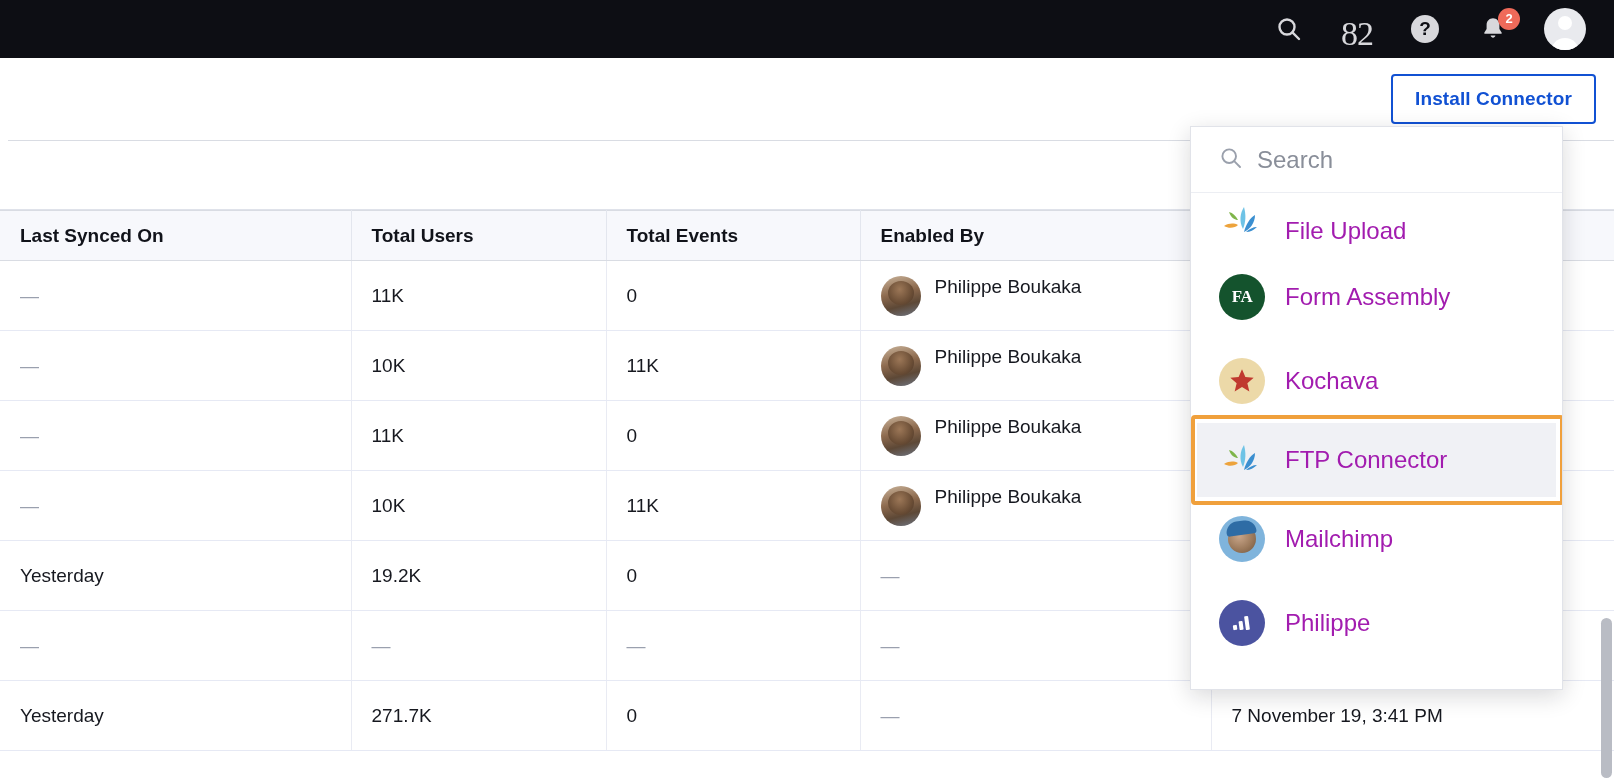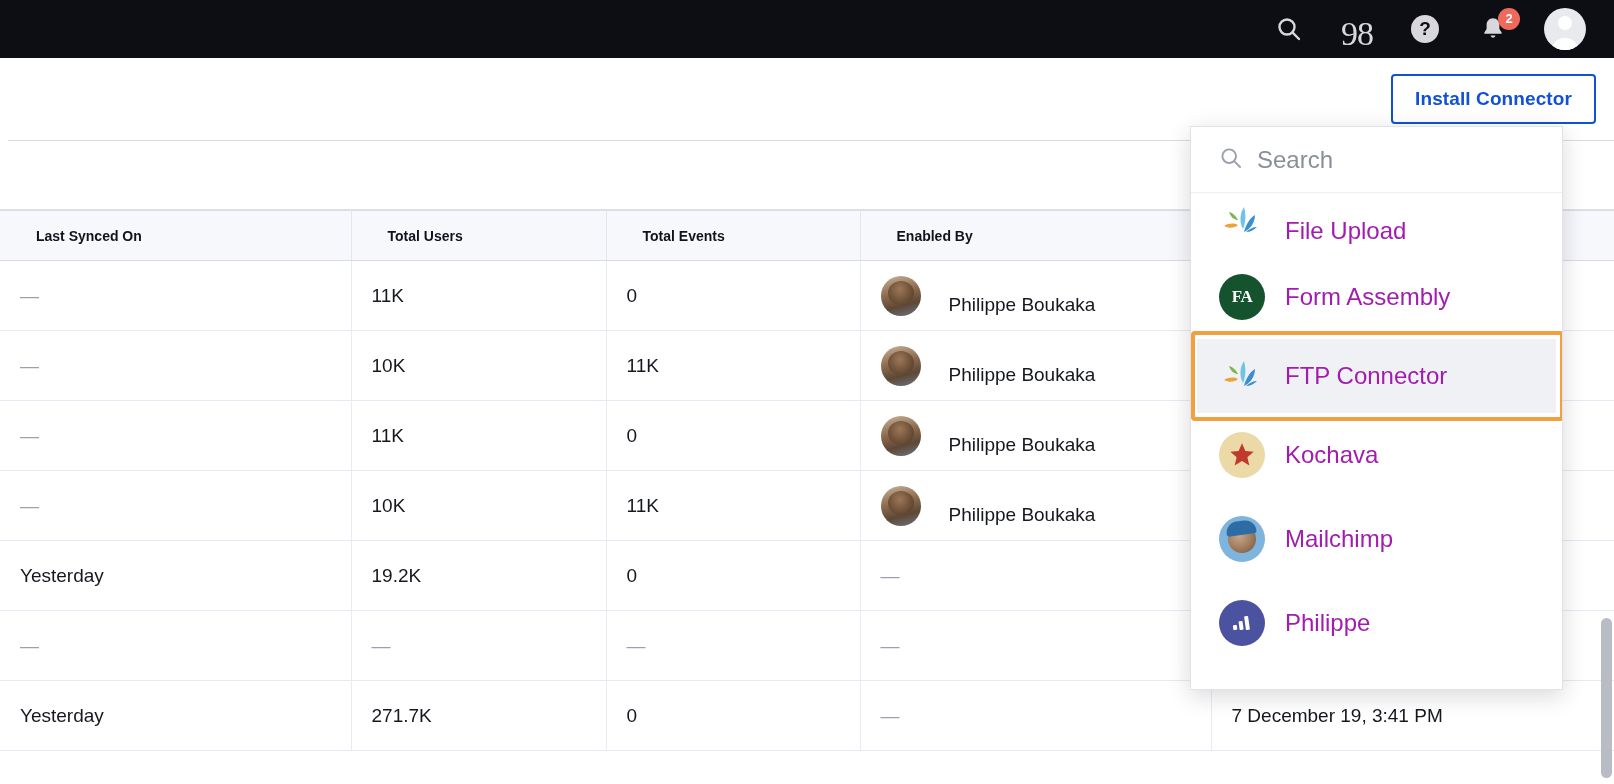--- a/index.html
+++ b/index.html
@@ -96,41 +96,41 @@
   .table-wrap {
     position: absolute; left: 0; top: 210px;
     width: 1614px; height: 574px;
     background: #fff; overflow: hidden;
   }
   table { border-collapse: collapse; width: 1614px; table-layout: fixed; }
   thead th {
     background: #f7f8fc;
     height: 50px;
     text-align: left;
-    font-size: 14px;
+    font-size: 19px;
     font-weight: bold;
     color: #11131a;
-    padding: 0 36px;
+    padding: 0 20px;
     border-right: 1px solid #e3e6ee;
     border-bottom: 1px solid #d9dce3;
     border-top: 1px solid #d9dce3;
     white-space: nowrap;
   }
   tbody td {
     height: 70px;
     font-size: 19px;
     color: #16181f;
     padding: 0 20px;
     border-right: 1px solid #e9ebf3;
     border-bottom: 1px solid #e6e9f4;
     vertical-align: middle;
     white-space: nowrap;
   }
   .dash { color: #9aa0ae; font-size: 19px; }
-  .user-cell { display: flex; align-items: flex-end; gap: 28px; }
+  .user-cell { display: flex; align-items: flex-start; gap: 14px; }
   .user-ava {
     width: 40px; height: 40px; border-radius: 50%;
     background: linear-gradient(165deg,#c9b39a 0%,#8d6a4e 42%,#5d4836 70%,#6f7785 100%);
     flex: 0 0 40px; position: relative; overflow: hidden;
   }
   .user-ava::after {
     content: ""; position: absolute; left: 7px; top: 5px;
     width: 26px; height: 24px; border-radius: 50%;
     background: radial-gradient(ellipse at 45% 35%, #9c7757 0%, #6b4e36 60%, #4a3527 100%);
   }
@@ -234,21 +234,21 @@
     <div class="topbar-icons">
 
       <div class="tb-icon">
         <svg width="26" height="26" viewBox="0 0 26 26" fill="none">
           <circle cx="11" cy="11" r="7.5" stroke="#d8d8dc" stroke-width="2.4"></circle>
           <line x1="16.4" y1="16.4" x2="23" y2="23" stroke="#d8d8dc" stroke-width="2.4" stroke-linecap="round"></line>
         </svg>
       </div>
 
       <div class="tb-icon">
-        <span class="quote-glyph">98</span>
+        <span class="quote-glyph">82</span>
       </div>
 
       <div class="tb-icon">
         <div class="help-circle">?</div>
       </div>
 
       <div class="tb-icon">
         <svg width="24" height="26" viewBox="0 0 24 26" fill="none">
           <path d="M12 2.2c-3.6 0-6.4 2.9-6.4 6.5v4.2L3.4 16.4c-.4.6 0 1.4.8 1.4h15.6c.8 0 1.2-.8.8-1.4l-2.2-3.5V8.7c0-3.6-2.8-6.5-6.4-6.5z" fill="#d8d8dc"></path>
           <path d="M9.6 19.6c.3 1.3 1.3 2.2 2.4 2.2s2.1-.9 2.4-2.2H9.6z" fill="#d8d8dc"></path>
@@ -349,21 +349,21 @@
             <td><span class="dash">—</span></td>
             <td><span class="dash">—</span></td>
             <td><span class="dash">—</span></td>
             <td></td>
           </tr>
           <tr>
             <td>Yesterday</td>
             <td>271.7K</td>
             <td>0</td>
             <td><span class="dash">—</span></td>
-            <td>7 December 19, 3:41 PM</td>
+            <td>7 November 19, 3:41 PM</td>
           </tr>
         </tbody>
     </table>
   </div>
 
   <div class="page-scrollbar"></div>
 
   <div class="dropdown">
 
     <div class="dd-search">
@@ -386,41 +386,41 @@
               <path d="M36 16c0 8-5 14-11 17 2-8 6-14 11-17z" fill="#3b8fd0"></path>
               <path d="M38 28c-3 3-7 5-11 5 3-3 7-5 11-5z" fill="#3b8fd0"></path>
             </svg>
           </span>
           <span class="dd-label">File Upload</span>
         </div>
         <div class="dd-item">
           <span class="ic-circle ic-fa">FA</span>
           <span class="dd-label">Form Assembly</span>
         </div>
+        <div class="dd-item">
+          <span class="ic-circle ic-koch">
+            <svg width="28" height="28" viewBox="0 0 24 24">
+              <path d="M12 2l2.9 6.6 7.1.6-5.4 4.7 1.7 7-6.3-3.8-6.3 3.8 1.7-7L2 9.2l7.1-.6z" fill="#c0392f"></path>
+            </svg>
+          </span>
+          <span class="dd-label">Kochava</span>
+        </div>
         <div class="dd-item selected">
           <span class="ic-splash">
             <svg width="46" height="46" viewBox="0 0 46 46">
               <path d="M10 13c4 1 7 4 9 8-3 0-7-2-9-8z" fill="#7fb54a"></path>
               <path d="M5 27c5-3 10-3 14-1-3 3-9 4-14 1z" fill="#eda33c"></path>
               <path d="M25 8c2 7 2 15-1 22-4-7-3-16 1-22z" fill="#6ec3e6"></path>
               <path d="M36 16c0 8-5 14-11 17 2-8 6-14 11-17z" fill="#3b8fd0"></path>
               <path d="M38 28c-3 3-7 5-11 5 3-3 7-5 11-5z" fill="#3b8fd0"></path>
             </svg>
           </span>
           <span class="dd-label">FTP Connector</span>
         </div>
         <div class="dd-item">
-          <span class="ic-circle ic-koch">
-            <svg width="28" height="28" viewBox="0 0 24 24">
-              <path d="M12 2l2.9 6.6 7.1.6-5.4 4.7 1.7 7-6.3-3.8-6.3 3.8 1.7-7L2 9.2l7.1-.6z" fill="#c0392f"></path>
-            </svg>
-          </span>
-          <span class="dd-label">Kochava</span>
-        </div>
-        <div class="dd-item">
           <span class="ic-circle ic-mail">
             <span class="mk-head"></span>
             <span class="mk-hat"></span>
           </span>
           <span class="dd-label">Mailchimp</span>
         </div>
         <div class="dd-item">
           <span class="ic-circle ic-mark">
             <svg width="26" height="26" viewBox="0 0 26 26">
               <rect x="4" y="15" width="4" height="5" rx="1" fill="#fff" transform="rotate(-8 6 17)"></rect>

